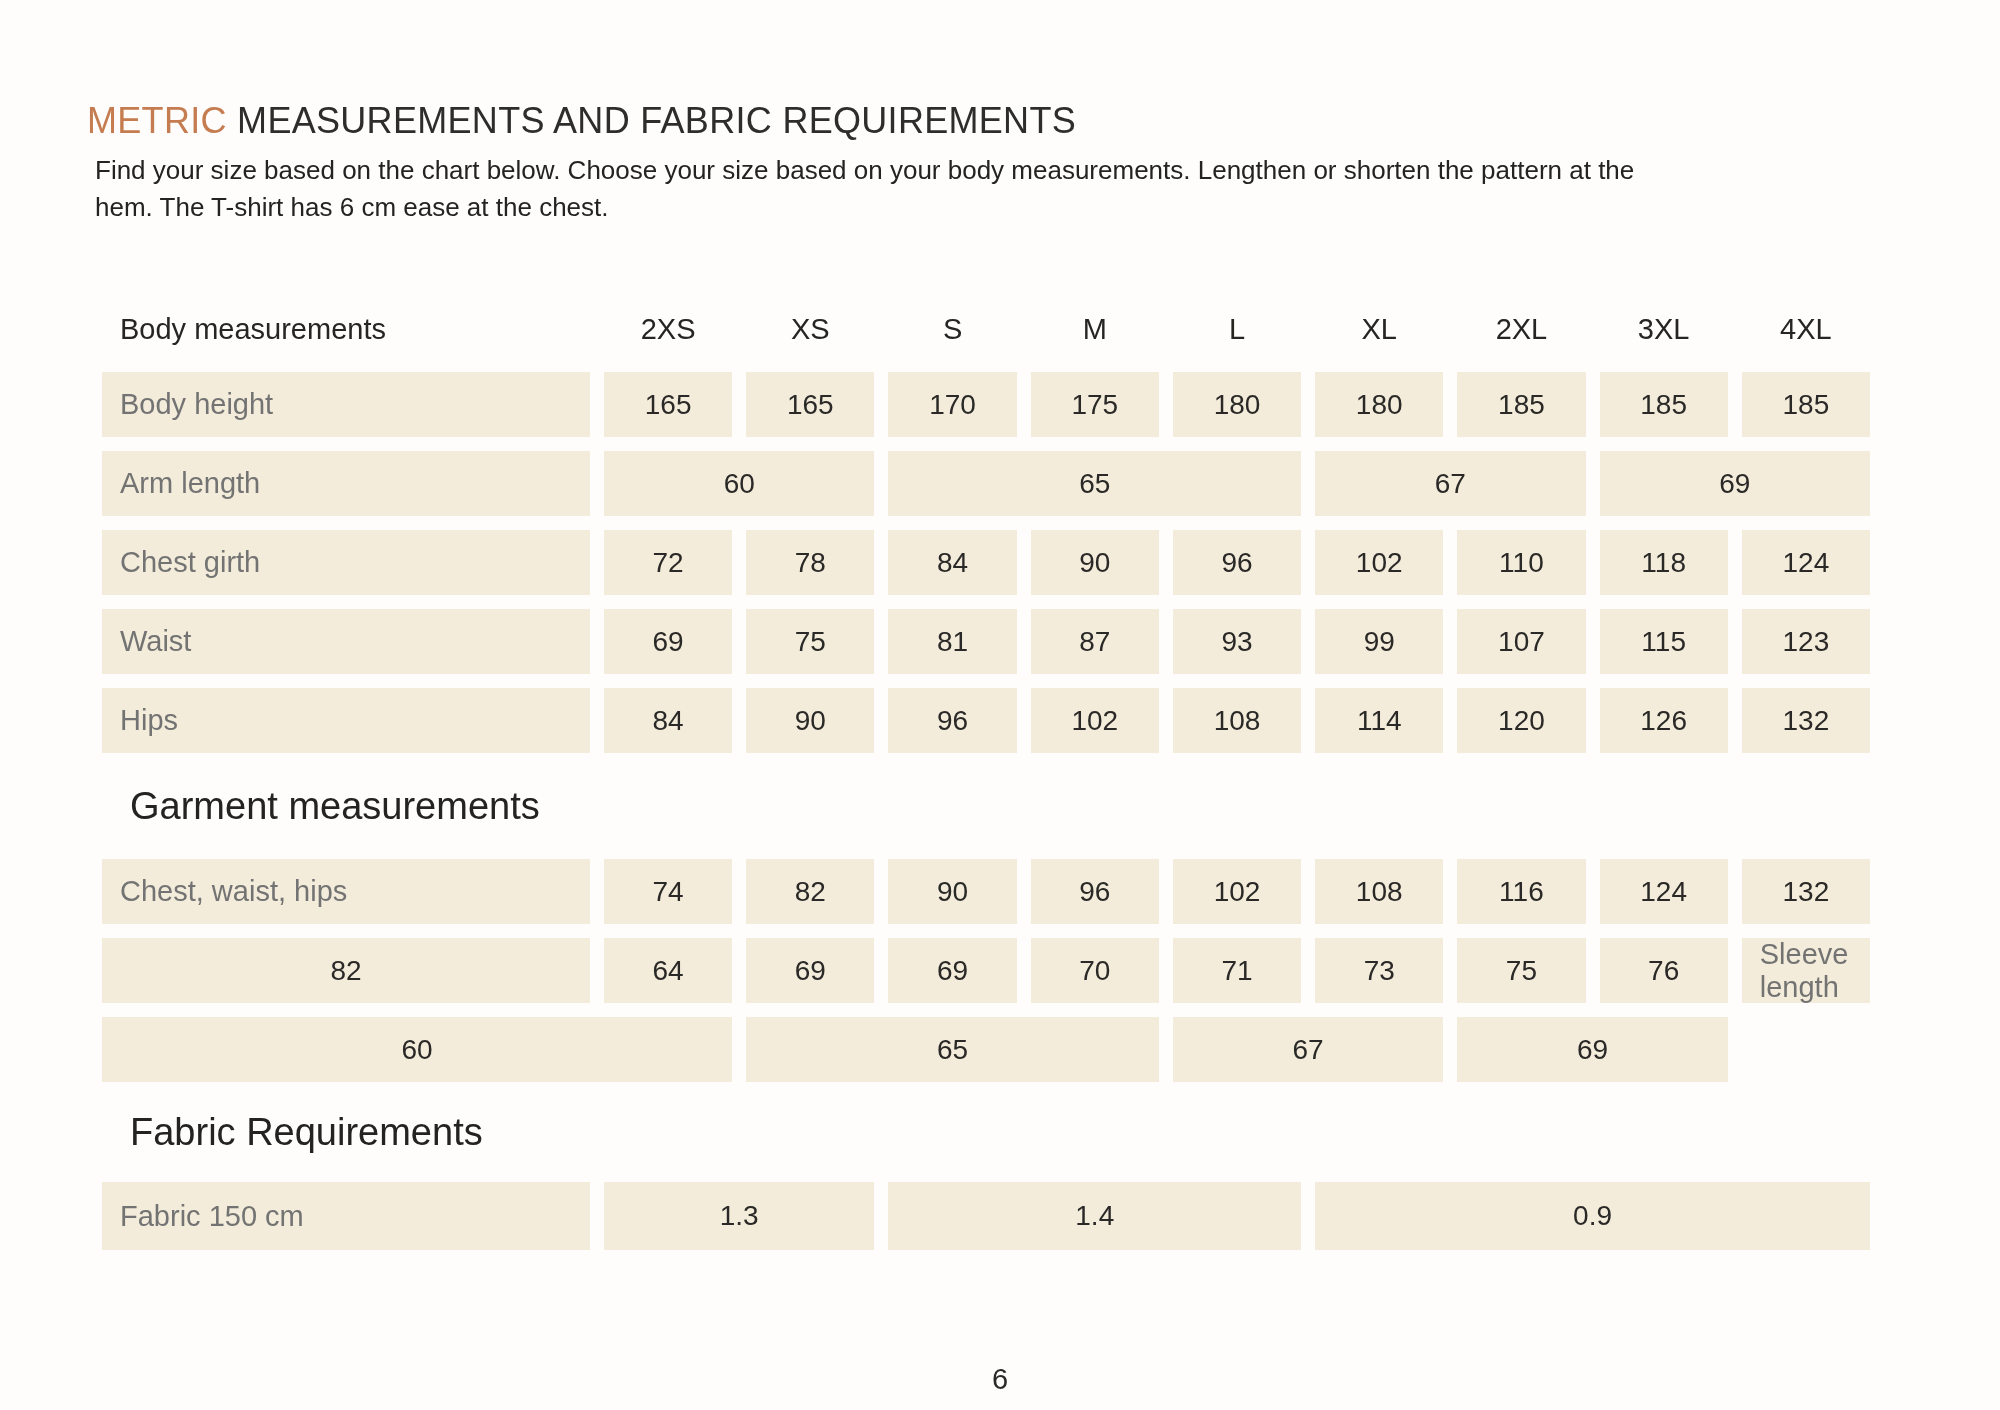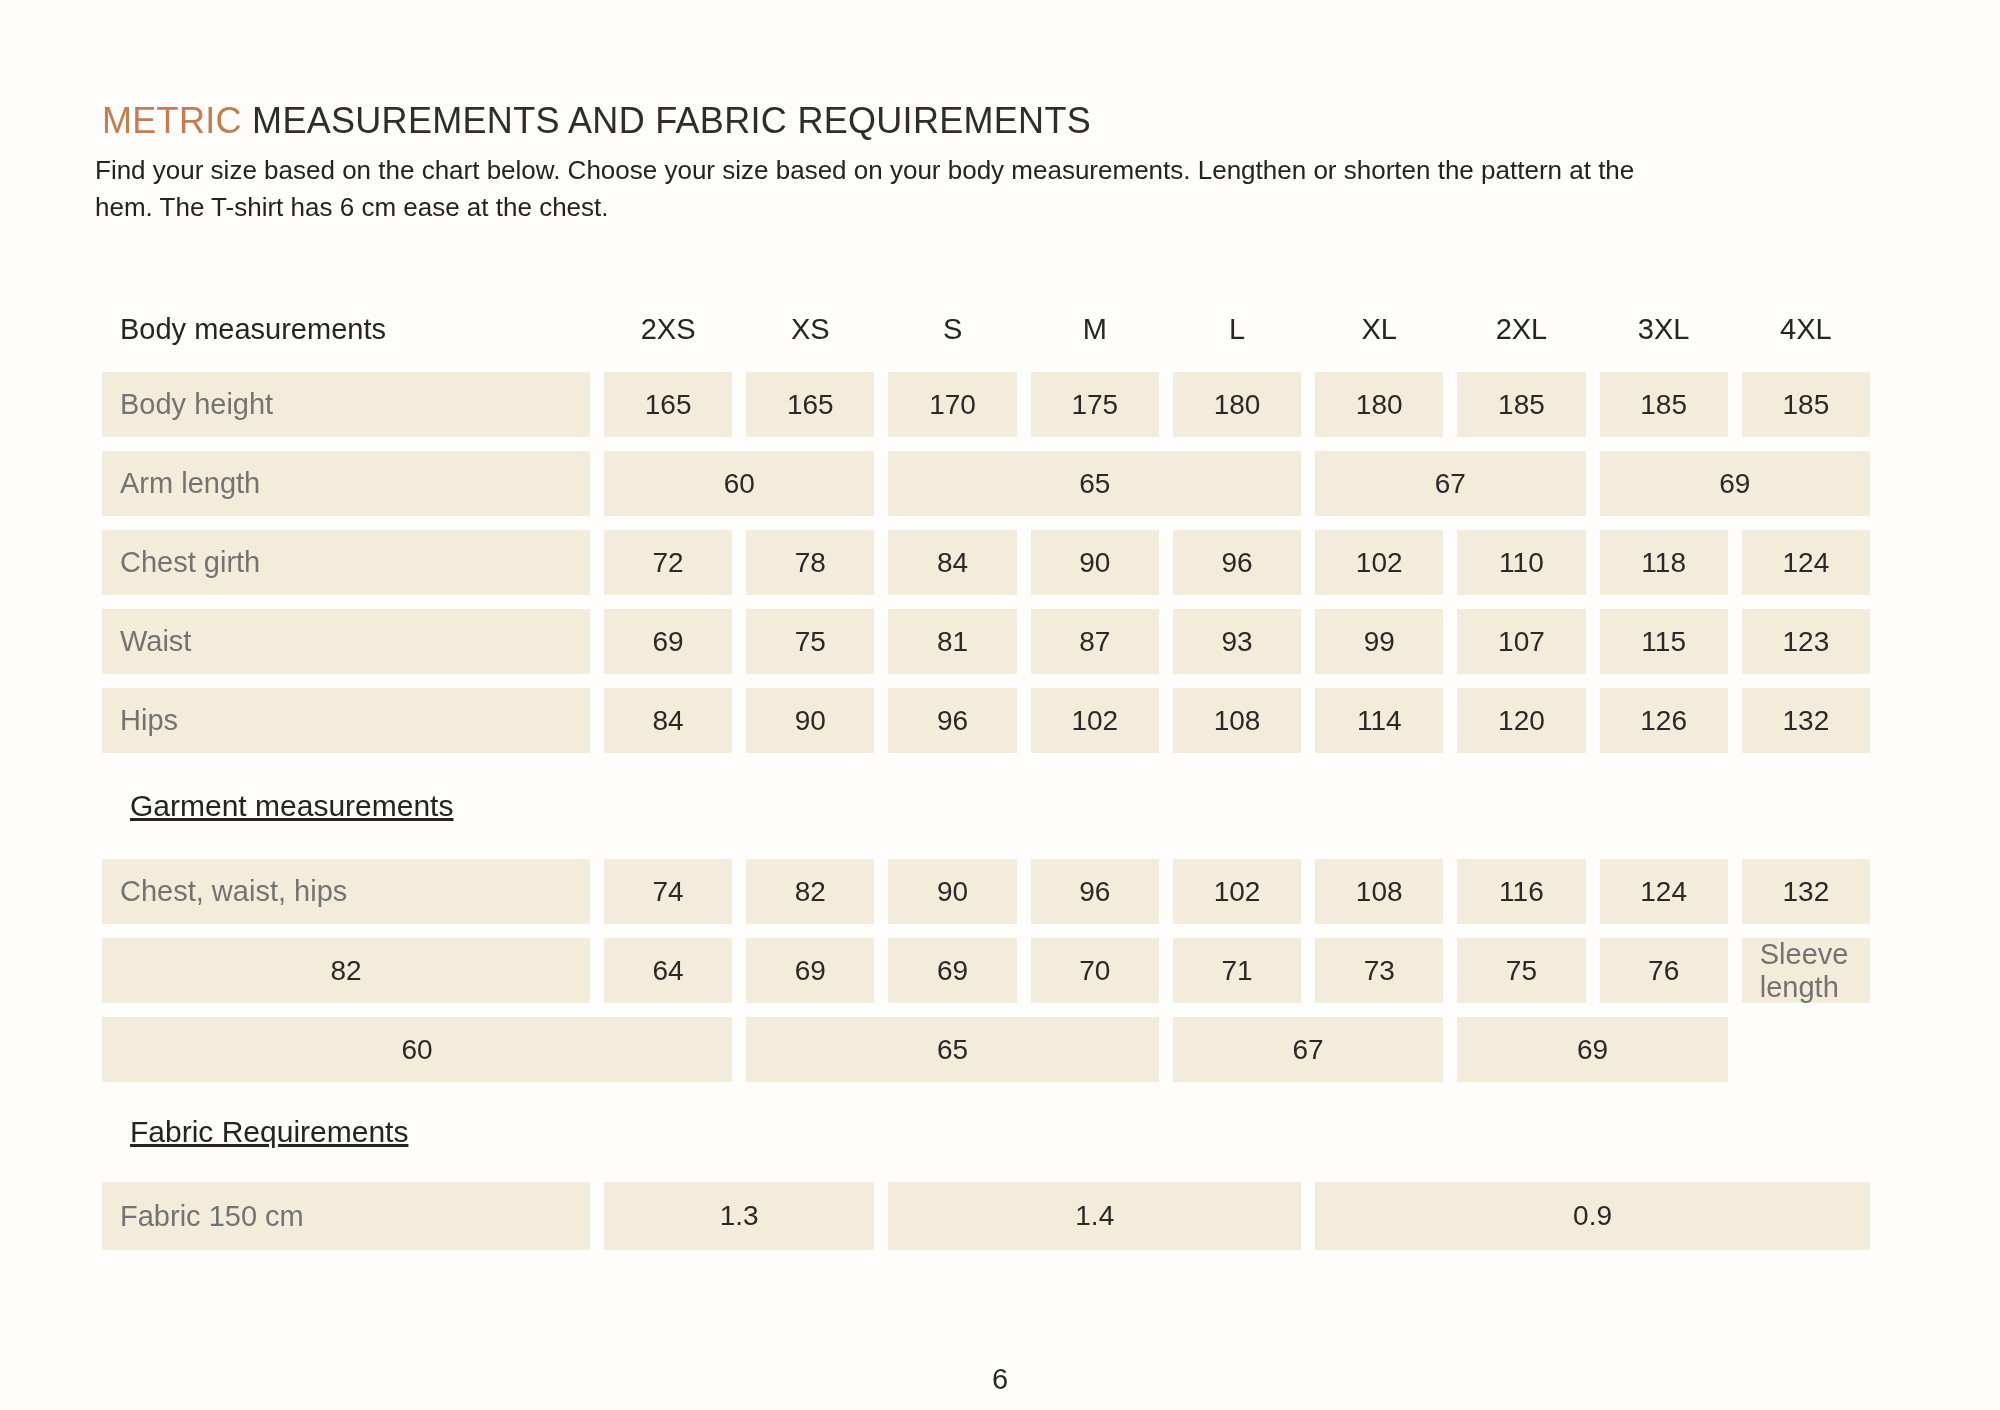--- a/index.html
+++ b/index.html
@@ -15,21 +15,21 @@
     color: #2b2a28;
     overflow: hidden;
   }
   .page {
     position: absolute;
     inset: 0;
     background: #fefdfb;
   }
   .title {
     position: absolute;
-    left: 102px;
+    left: 87px;
     top: 100px;
     font-size: 36px;
     font-weight: 400;
     letter-spacing: 0.3px;
     color: #2e2d2b;
     white-space: nowrap;
   }
   .title .hl {
     color: #c57c50;
   }
@@ -87,23 +87,22 @@
     align-items: center;
     justify-content: center;
     font-size: 28px;
     color: #2a2927;
   }
   .section-label {
     grid-column: 1 / -1;
     display: flex;
     align-items: center;
     padding-left: 28px;
-    font-size: 30px;
+    font-size: 38px;
     color: #242321;
-    text-decoration: underline;
   }
   .page-number {
     position: absolute;
     left: 0;
     right: 0;
     top: 1363px;
     text-align: center;
     font-size: 29px;
     color: #2a2927;
   }

